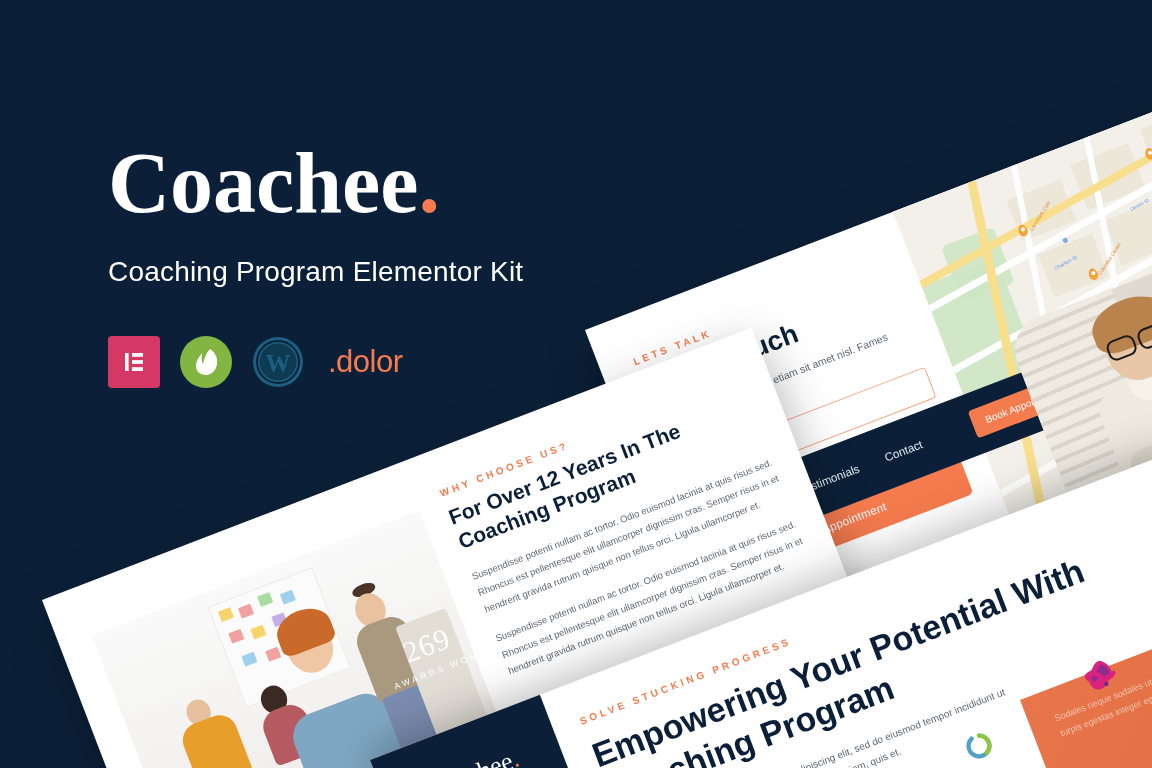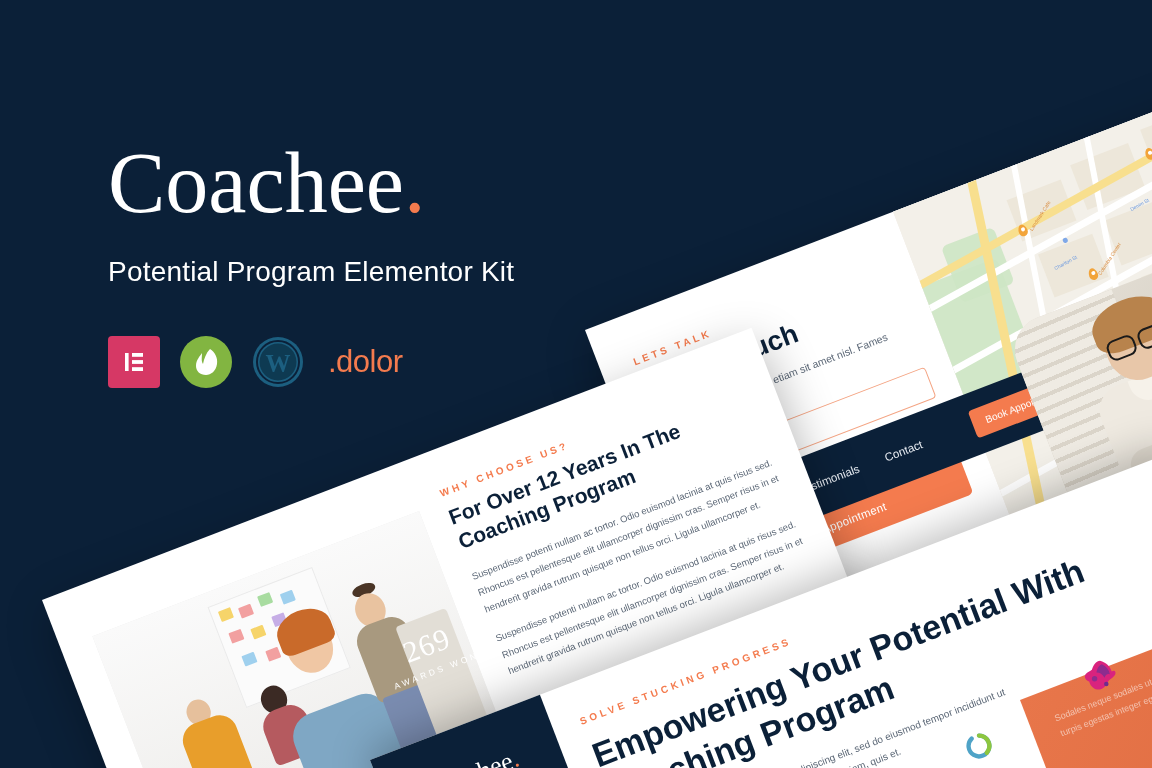--- a/index.html
+++ b/index.html
@@ -12,21 +12,21 @@
 
   
   .hero-block { position:absolute; left:108px; top:140px; z-index:40; }
 
   .brand-title {
     font-family:"Liberation Serif", serif;
     font-size:86px;
     line-height:1;
     color:#FFFFFF;
     letter-spacing:0px;
-    font-weight:400;
+    font-weight:700;
   }
   .brand-dot { color:#F47B4E; }
 
   .brand-sub {
     margin-top:30px;
     font-size:28px;
     color:#FFFFFF;
     font-weight:400;
     letter-spacing:0.2px;
   }
@@ -373,21 +373,21 @@
 </svg>
 
 <svg class="mark mark-ring" viewBox="0 0 30 30">
   <path d="M15 3 a12 12 0 1 1 -8.5 3.5" fill="none" stroke="#4FA3C7" stroke-width="5" stroke-linecap="round"></path>
   <path d="M15 3 a12 12 0 0 1 9 19.8" fill="none" stroke="#8DC63F" stroke-width="5" stroke-linecap="round"></path>
   <circle cx="15" cy="15" r="5" fill="#FFFFFF"></circle>
 </svg>
 
 <div class="hero-block">
   <div class="brand-title"><span>Coachee</span><span class="brand-dot">.</span></div>
-  <div class="brand-sub">Potential Program Elementor Kit</div>
+  <div class="brand-sub">Coaching Program Elementor Kit</div>
 
   <div class="badge-row">
 
     <div class="badge badge-elementor">
       <svg width="24" height="24" viewBox="0 0 24 24">
         <rect x="3" y="3" width="3.6" height="18" fill="#fff"></rect>
         <rect x="10" y="3" width="11" height="3.8" fill="#fff"></rect>
         <rect x="10" y="10.1" width="11" height="3.8" fill="#fff"></rect>
         <rect x="10" y="17.2" width="11" height="3.8" fill="#fff"></rect>
       </svg>

